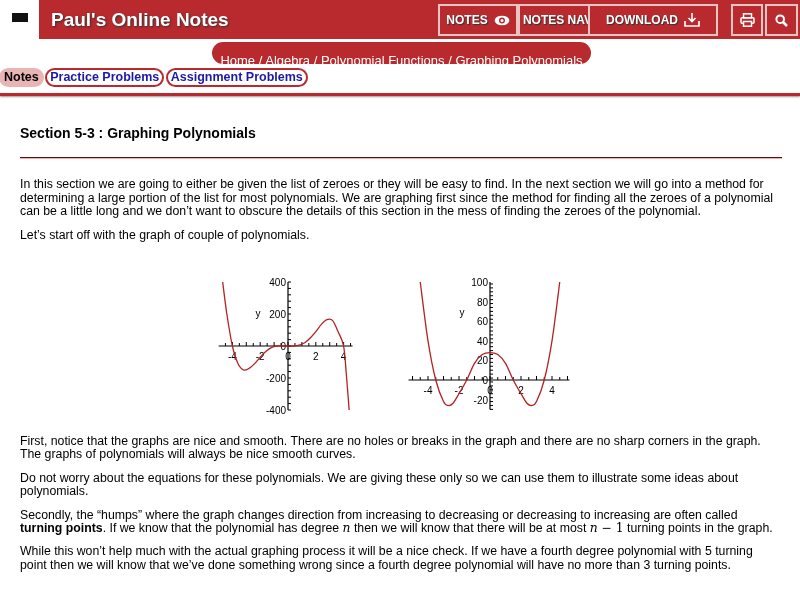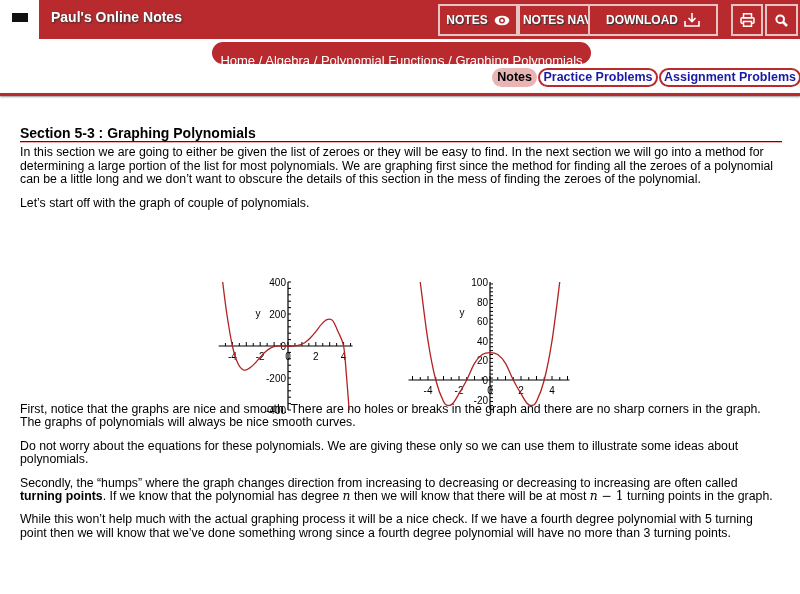--- a/index.html
+++ b/index.html
@@ -4,32 +4,32 @@
 <style>
   * { box-sizing: border-box; margin: 0; padding: 0; }
   html, body { width: 800px; height: 594px; overflow: hidden; background: #fff; }
   body { font-family: "Liberation Sans", sans-serif; color: #000; position: relative; }
   .topbar { position: absolute; left: 0; top: 0; width: 800px; height: 39px; }
   .hamburger { position: absolute; left: 0; top: 0; width: 39px; height: 39px; background: #fff; display: flex; align-items: center; justify-content: center; cursor: pointer; }
   .hamburger span { display: block; }
   .ham-lines { width: 16px; height: 13px; display: flex; flex-direction: column; justify-content: space-between; }
   .ham-lines i { display: block; height: 3px; background: #111; }
   .brand-bar { position: absolute; left: 39px; top: 0; width: 761px; height: 39px; background: #b82a2e; }
-  .brand { position: absolute; left: 12px; top: 9px; color: #fff; font-weight: bold; font-size: 14px; text-shadow: 1px 1px 2px #333; }
+  .brand { position: absolute; left: 12px; top: 9px; color: #fff; font-weight: bold; font-size: 19px; text-shadow: 1px 1px 2px #333; }
   .navbtn { position: absolute; top: 4px; height: 32px; border: 2px solid #e6c4c4; color: #fff; font-weight: bold; font-size: 12px; display: flex; align-items: center; justify-content: center; gap: 6px; text-shadow: 1px 1px 1px #333; cursor: pointer; background: #b82a2e; }
   .navbtn svg { display: block; }
   .crumbs-wrap { position: absolute; top: 42px; left: 0; width: 800px; text-align: center; }
   .crumbs { display: inline-block; background: #b82a2e; color: #fff; font-size: 13px; padding: 10px 8px; border-radius: 12px; height: 22px; line-height: 18px; margin-left: 3px; }
   .crumbs a { color: #fff; text-decoration: underline; }
-  .subtabs { position: absolute; top: 68px; left: 0; width: 800px; text-align: right; font-size: 12.5px; font-weight: bold; padding-left: 17px; }
+  .subtabs { position: absolute; top: 68px; left: 0; width: 800px; text-align: left; font-size: 12.5px; font-weight: bold; }
   .subtab { display: inline-block; border: 2px solid #b82a2e; border-radius: 10px; padding: 0 3px; height: 19px; line-height: 15px; color: #1a1aa6; margin: 0 -1px; background: #fff; cursor: pointer; }
   .subtab.active { background: #e8b4b4; color: #000; border-color: #e8b4b4; }
   .hdr-rule { position: absolute; top: 93px; left: 0; width: 800px; height: 3px; background: #b82a2e; box-shadow: 0 1px 2px #999; }
   .content { position: absolute; left: 20px; top: 127px; width: 762px; font-size: 12.3px; line-height: 13.4px; }
-  h1.section { font-size: 14px; font-weight: bold; padding-bottom: 1px; border-bottom: 1.5px solid #5a0f10; box-shadow: 0 1px 0 #f0b0b0; margin-bottom: 4px; }
+  h1.section { font-size: 14px; font-weight: bold; padding-bottom: 17px; border-bottom: 1.5px solid #5a0f10; box-shadow: 0 1px 0 #f0b0b0; margin-bottom: 20px; }
   p { margin-bottom: 10px; }
   .mi { font-family: "DejaVu Serif", serif; font-style: italic; }
   .mn { font-family: "DejaVu Serif", serif; }
   .plots { position: absolute; left: 0; top: 270px; width: 800px; height: 150px; }
   svg text { font-family: "Liberation Sans", sans-serif; font-size: 10px; fill: #000; }
 </style>
 </head>
 <body>
 
 <div class="topbar">

